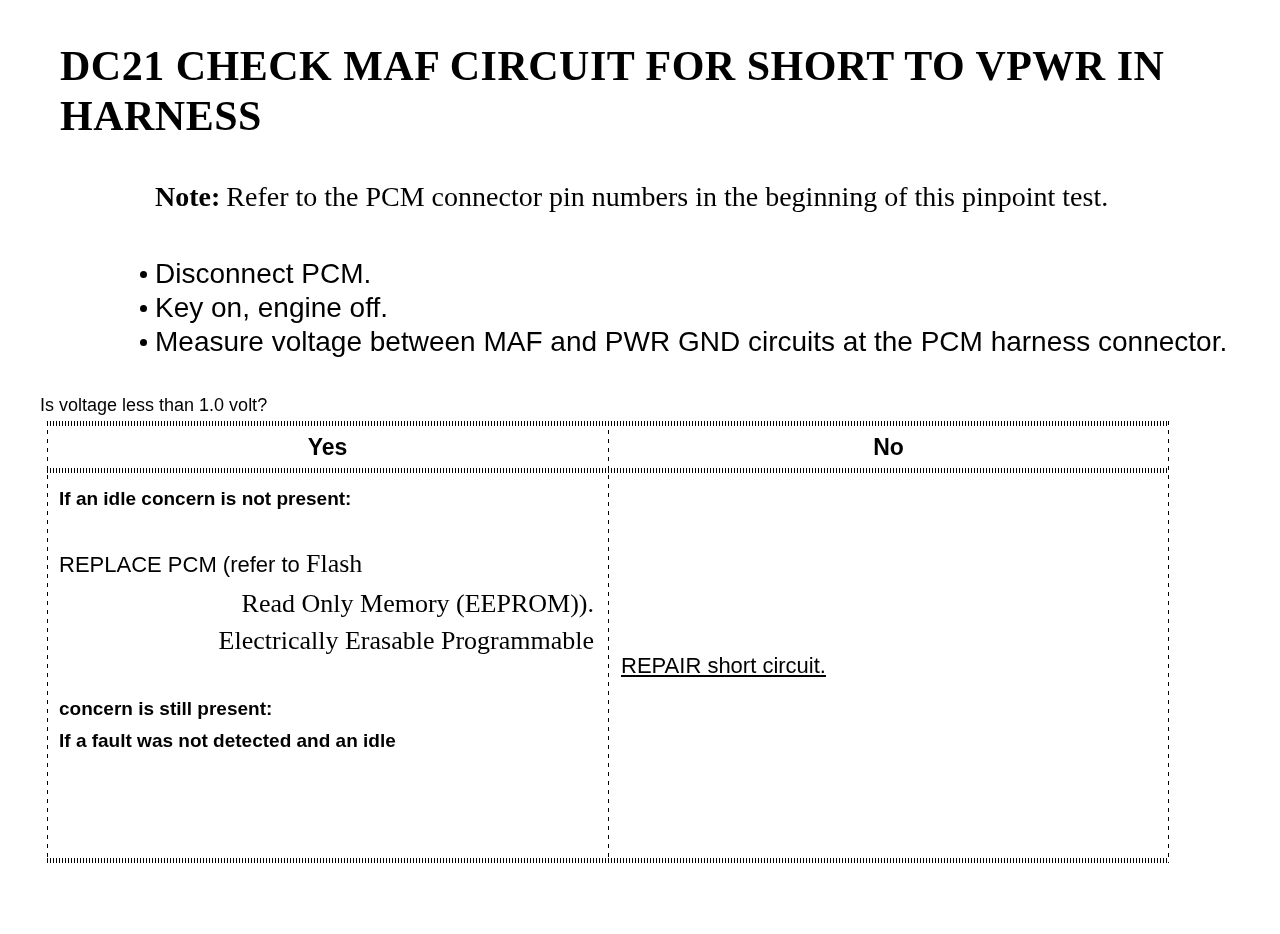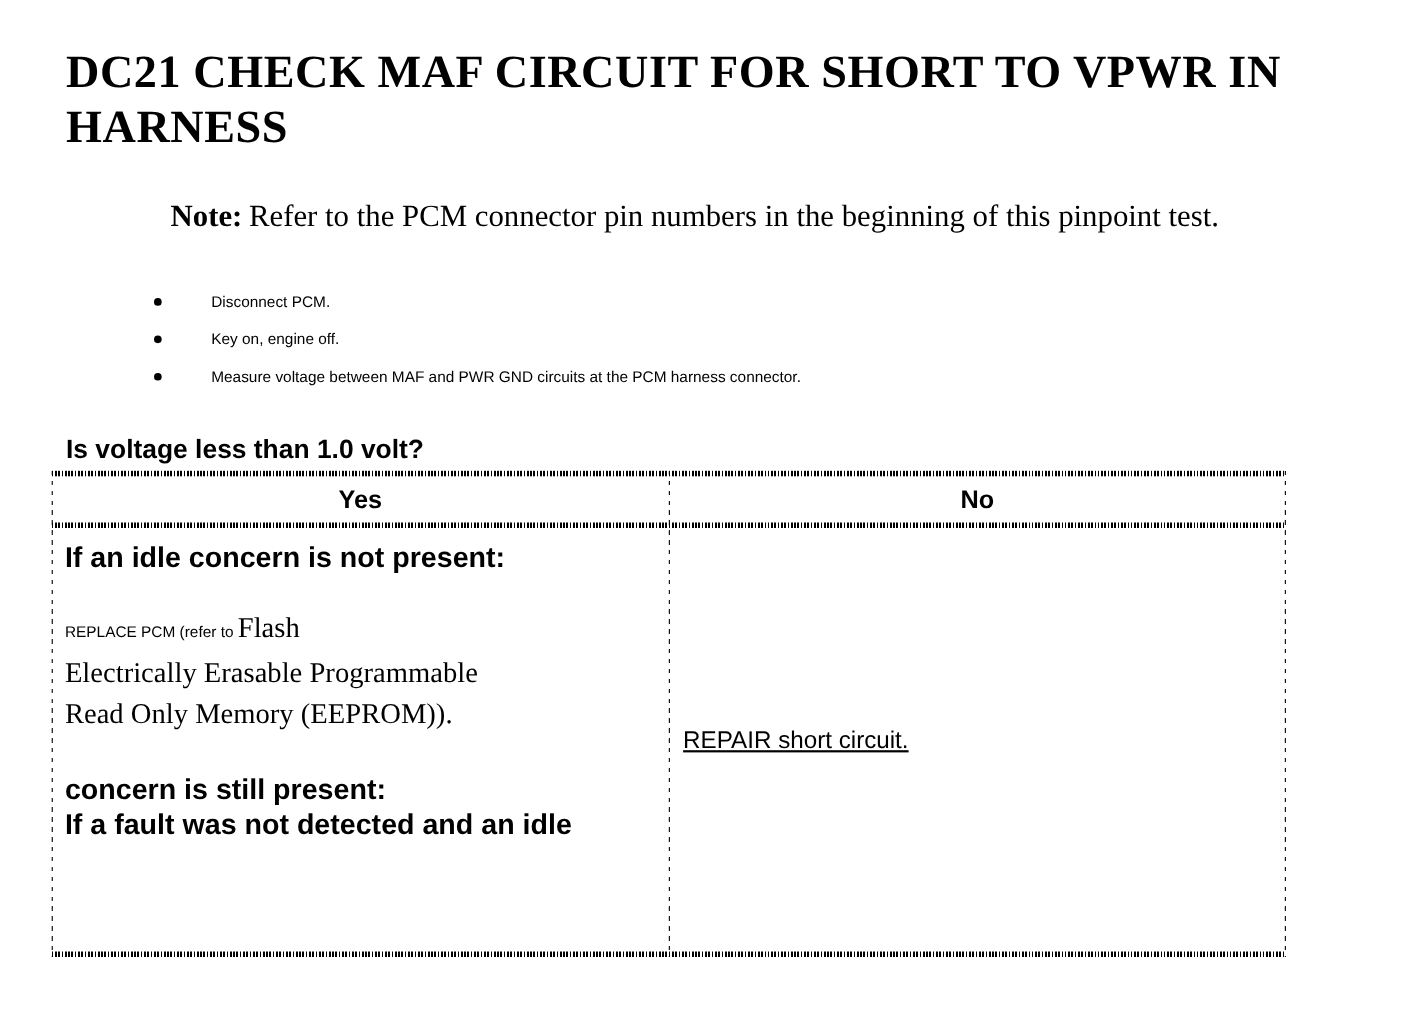--- a/index.html
+++ b/index.html
@@ -25,35 +25,34 @@
     line-height: 1.3;
   }
   .note .note-label { font-weight: bold; margin-right: 6px; }
   .steps {
     margin: 42px 0 0 140px;
     list-style: none;
   }
   .steps li {
     display: flex;
     align-items: center;
-    font-size: 14px;
+    font-size: 28px;
     line-height: 34px;
-    gap: 37px;
   }
   .bullet-dot {
     width: 7px; height: 7px;
     background: #000;
     border-radius: 50%;
     margin-right: 8px;
     flex: 0 0 auto;
   }
   .question {
-    margin: 36px 0 5px 60px;
-    font-weight: bold;
-    font-size: 24px;
+    margin: 36px 0 5px 40px;
+    font-weight: normal;
+    font-size: 18px;
   }
   
   .dtable {
     position: relative;
     margin-left: 47px;
     width: 1122px;
   }
   .hline {
     height: 5px;
     background-image: repeating-linear-gradient(90deg, #000 0, #000 1.5px, transparent 1.5px, transparent 3px);
@@ -82,27 +81,28 @@
   .cell-yes { padding: 10px 14px 8px 12px; }
   .cell-no {
     display: flex;
     align-items: center;
     padding-left: 13px;
     font-size: 22px;
     text-decoration: underline;
   }
   .cond {
     font-weight: bold;
-    font-size: 26px;
+    font-size: 19px;
     line-height: 32px;
   }
-  .sans-line { font-size: 14px; line-height: 32px; }
+  .sans-line { font-size: 22px; line-height: 32px; }
   .serif-line, .serif-frag {
     font-family: "Liberation Serif", serif;
     font-size: 26px;
+    text-align: right;
   }
   .serif-line { line-height: 37px; }
   .mixed-line { line-height: 37px; }
   .action-replace { margin-top: 30px; }
   .cond-2 { margin-top: 34px; }
   .action-disregard { margin-top: 30px; }
 </style>
 </head>
 <body>
 
@@ -143,22 +143,22 @@
   </div>
 
   <div class="hline"></div>
 
   <div class="trow body-row">
     <div class="tcell cell-yes">
       <div class="cond">If an idle concern is not present:</div>
 
       <div class="action-replace">
         <div class="mixed-line"><span class="sans-line">REPLACE PCM (refer to </span><span class="serif-frag">Flash</span></div>
+        <div class="serif-line">Read Only Memory (EEPROM)).</div>
         <div class="serif-line">Electrically Erasable Programmable</div>
-        <div class="serif-line">Read Only Memory (EEPROM)).</div>
       </div>
 
       <div class="cond cond-2">
         <div>concern is still present:</div>
         <div>If a fault was not detected and an idle</div>
       </div>
 
     </div>
 
     <div class="tcell cell-no">

